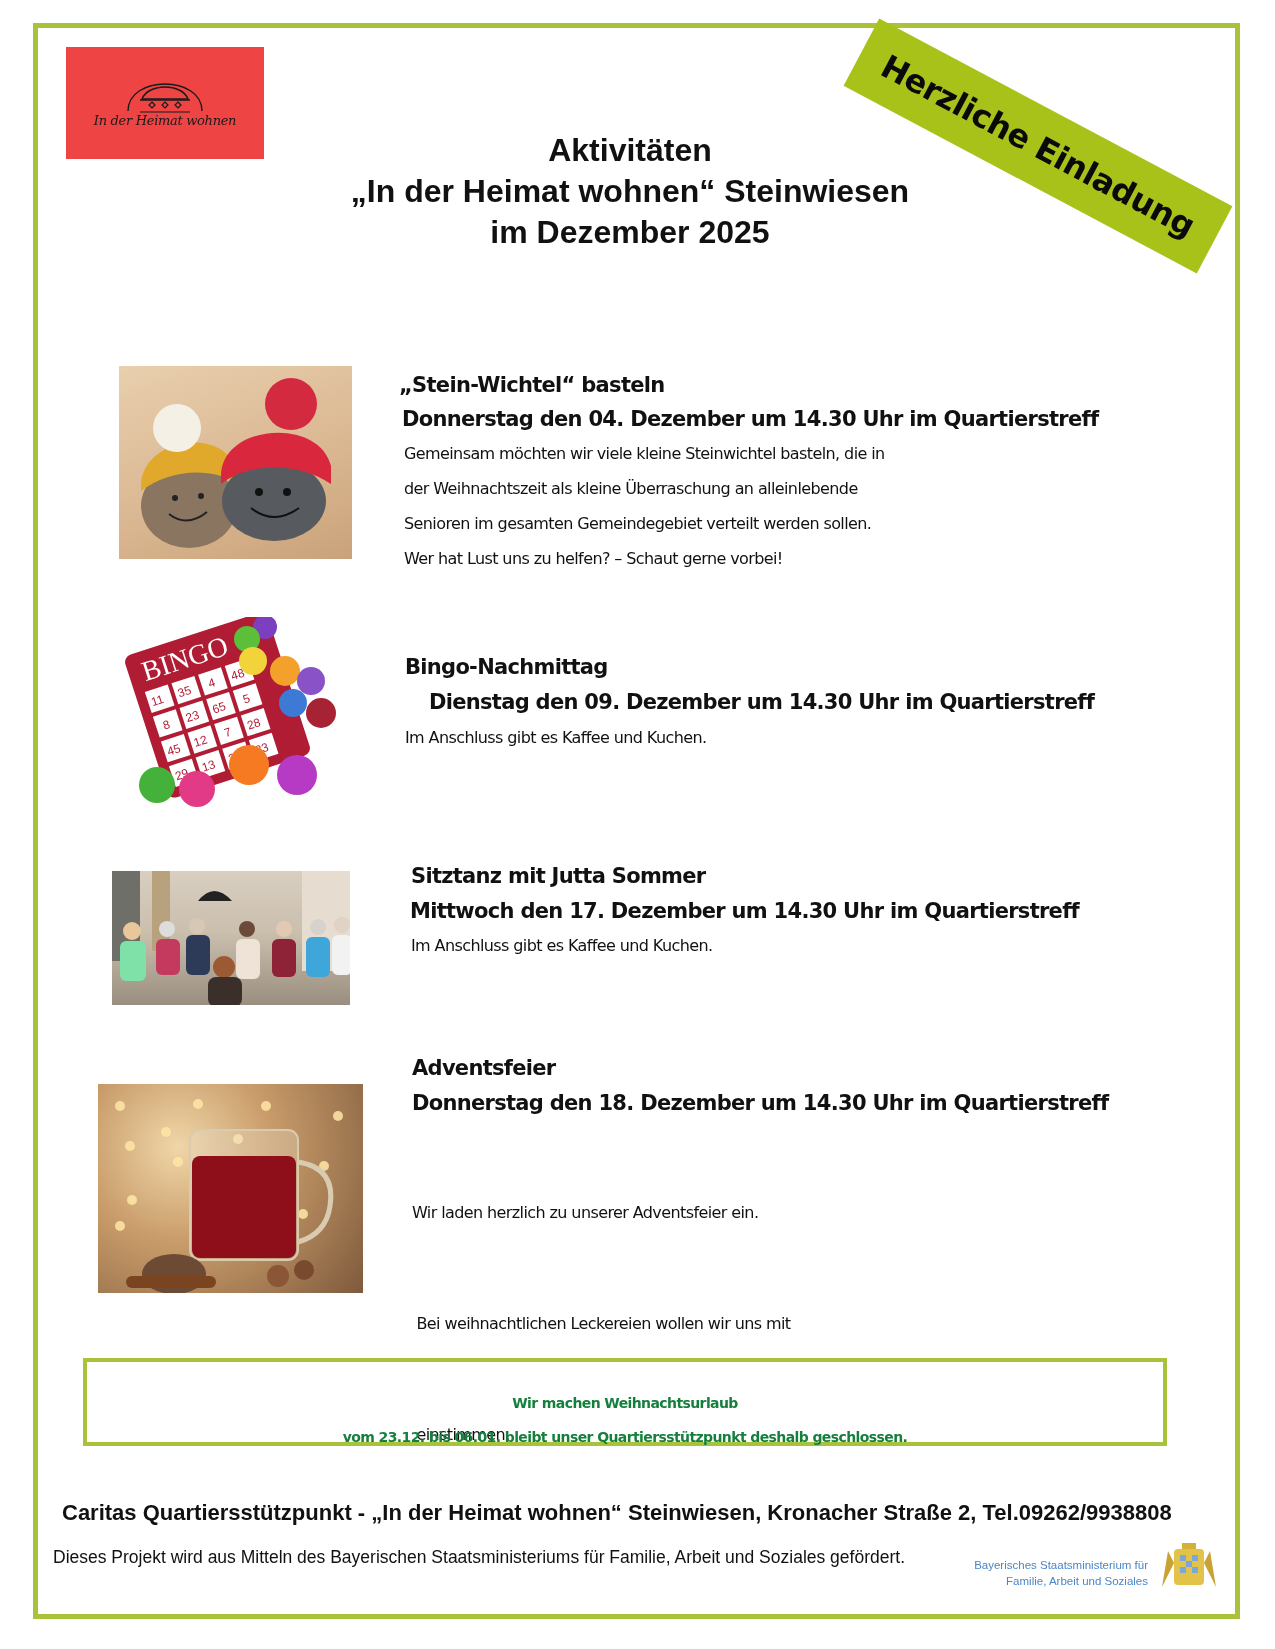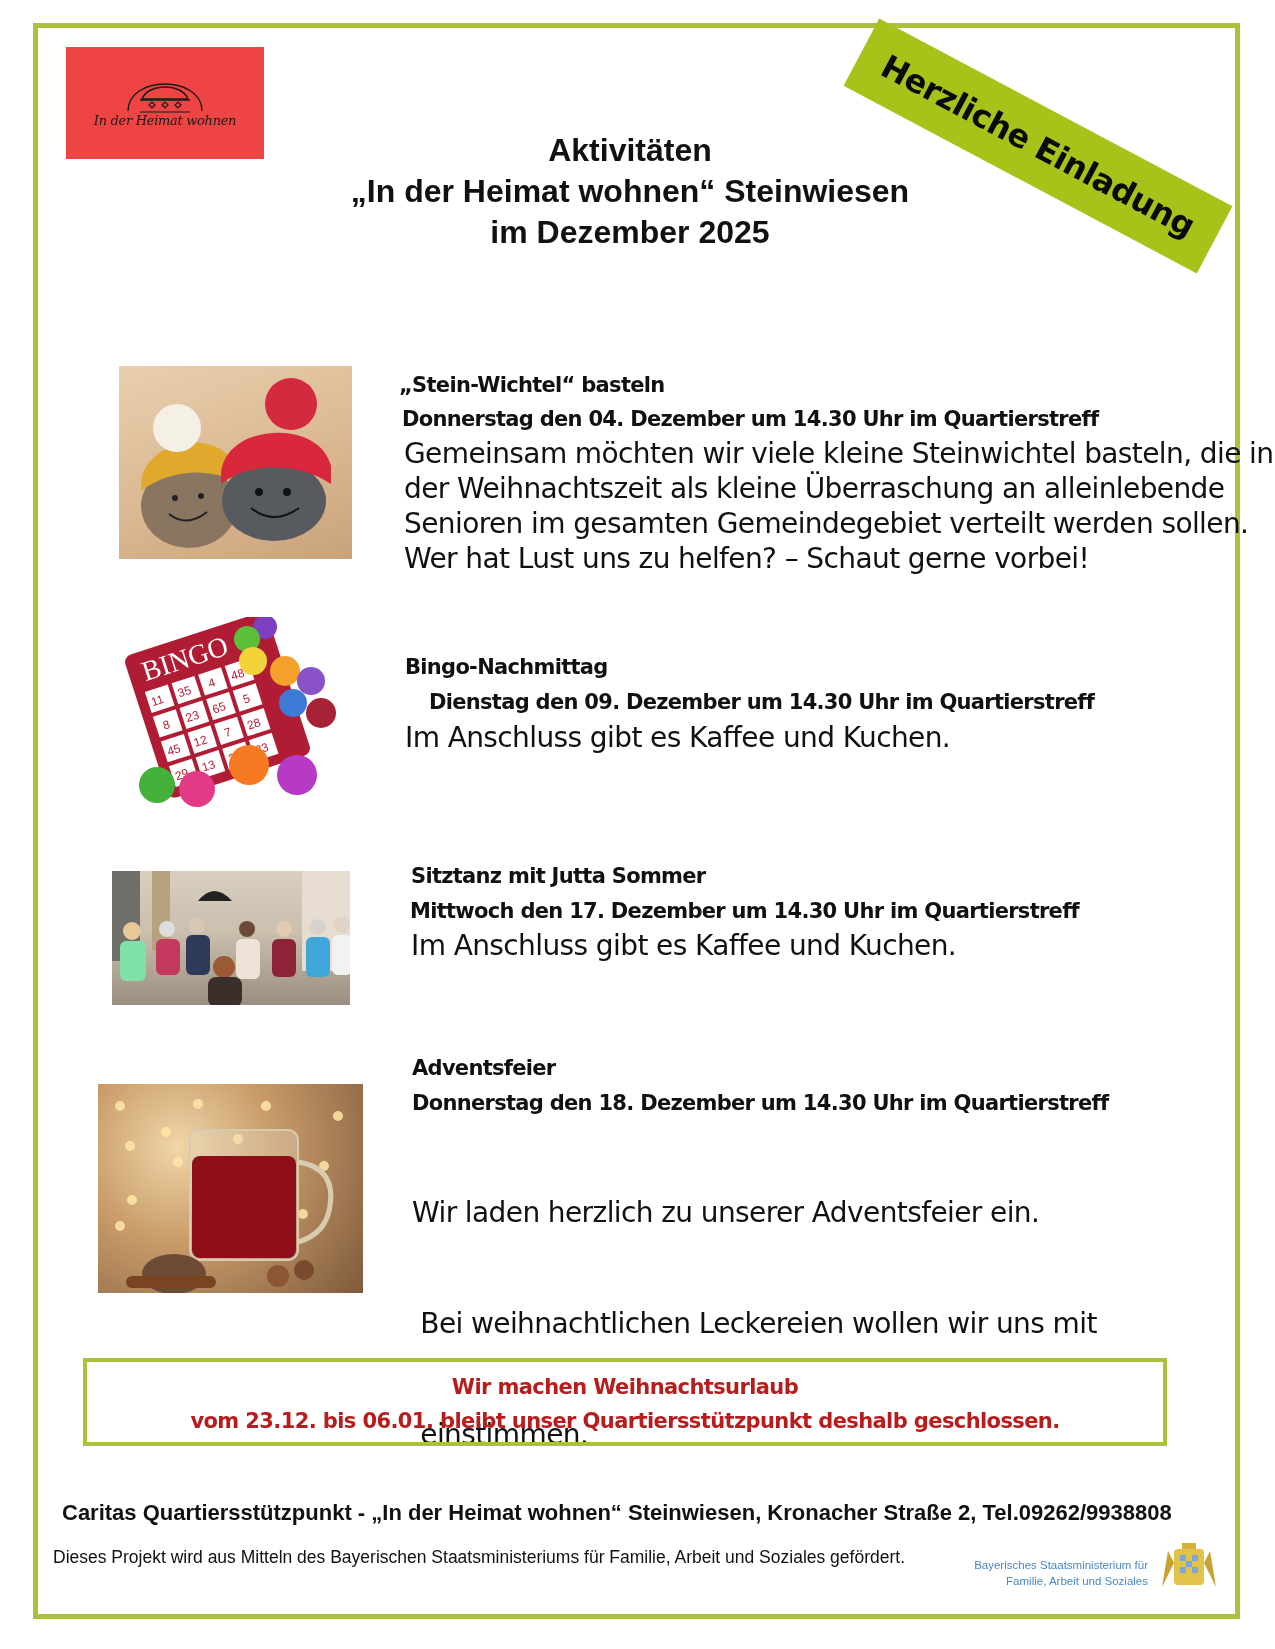--- a/index.html
+++ b/index.html
@@ -39,21 +39,21 @@
     line-height: 41px; color: #111;
   }
 
   
   .event { position: absolute; }
   .event .ev-title, .event .ev-date {
     font-family: "DejaVu Sans", sans-serif; font-weight: bold; font-size: 21px;
     letter-spacing: -0.7px; white-space: nowrap; color: #111;
   }
   .event .ev-desc {
-    font-family: "DejaVu Sans", sans-serif; font-size: 28px; letter-spacing: -0.6px;
+    font-family: "DejaVu Sans", sans-serif; font-size: 16px; letter-spacing: -0.6px;
     color: #111; white-space: nowrap;
   }
   .event .line { display: block; }
 
   .img { position: absolute; overflow: hidden; }
 
   
   .img-gnomes { left: 119px; top: 366px; width: 233px; height: 193px;
     background: linear-gradient(160deg, #e9cfae 0%, #d9b690 60%, #c9a27a 100%); }
   
@@ -62,22 +62,22 @@
   .img-dance { left: 112px; top: 871px; width: 238px; height: 134px;
     background: linear-gradient(180deg, #d8cfc0 0%, #cbbfae 45%, #9a8e80 100%); }
   
   .img-tea { left: 98px; top: 1084px; width: 265px; height: 209px;
     background: radial-gradient(circle at 30% 30%, #f0d6a8 0%, #c99c6a 40%, #7e5a3c 100%); }
 
   
   .notice {
     position: absolute; left: 83px; top: 1358px; width: 1084px; height: 88px;
     border: 4px solid #a8c23a; text-align: center;
-    font-family: "DejaVu Sans", sans-serif; font-weight: bold; font-size: 21px;
-    letter-spacing: -0.6px; line-height: 34px; padding-top: 8px; color: #b91c1c;
+    font-family: "DejaVu Sans", sans-serif; font-weight: bold; font-size: 14px;
+    letter-spacing: -0.6px; line-height: 34px; padding-top: 24px; color: #15803d;
   }
 
   .contact {
     position: absolute; left: 55px; top: 1500px; width: 1170px;
     font-family: "Liberation Sans", sans-serif; font-weight: bold; font-size: 22px;
     color: #111; white-space: nowrap; margin-left: 7px;
   }
   .funding {
     position: absolute; left: 53px; top: 1547px;
     font-family: "Liberation Sans", sans-serif; font-size: 17.5px; color: #111; white-space: nowrap;

